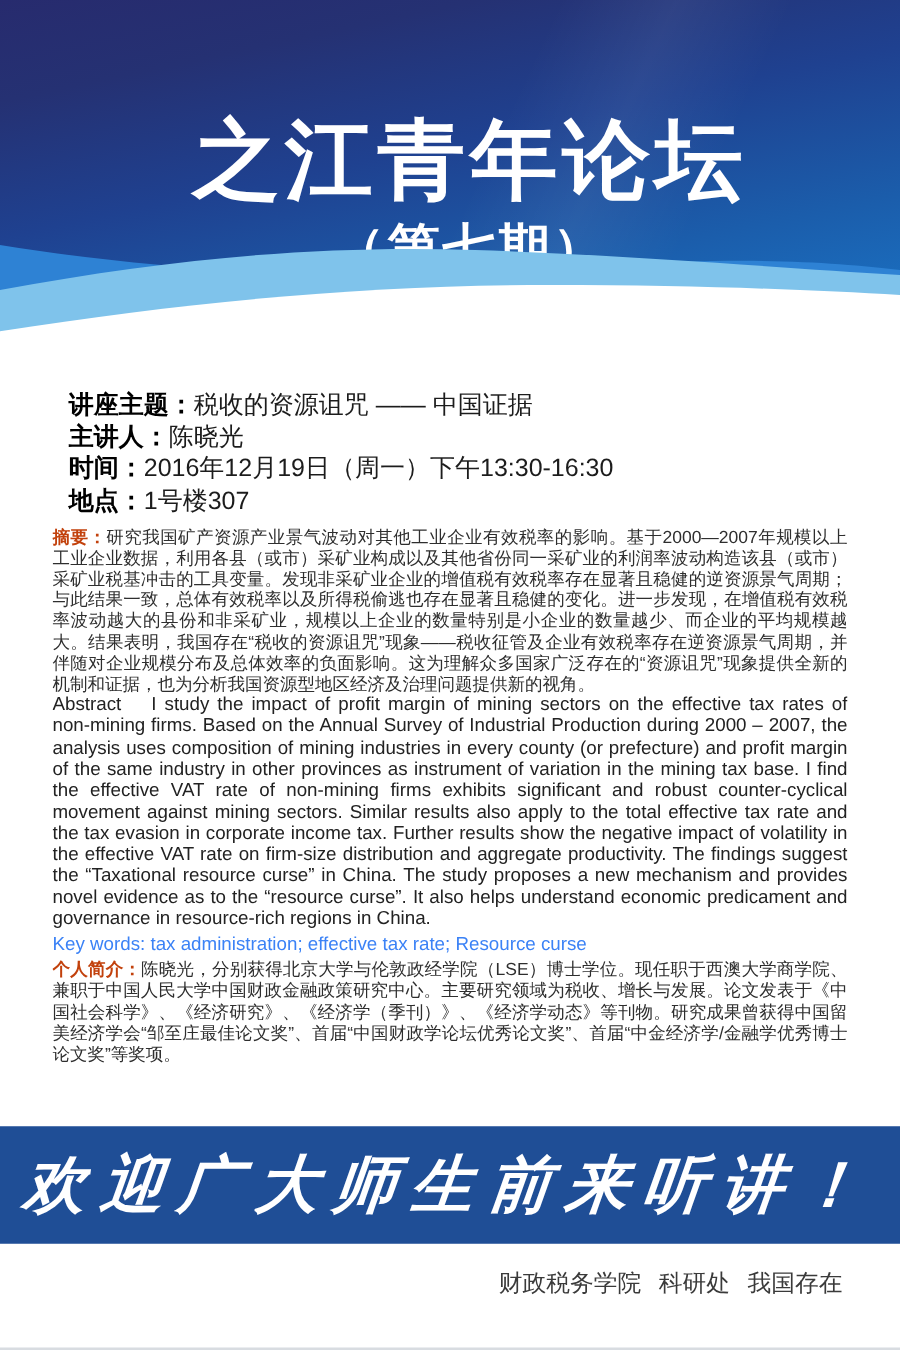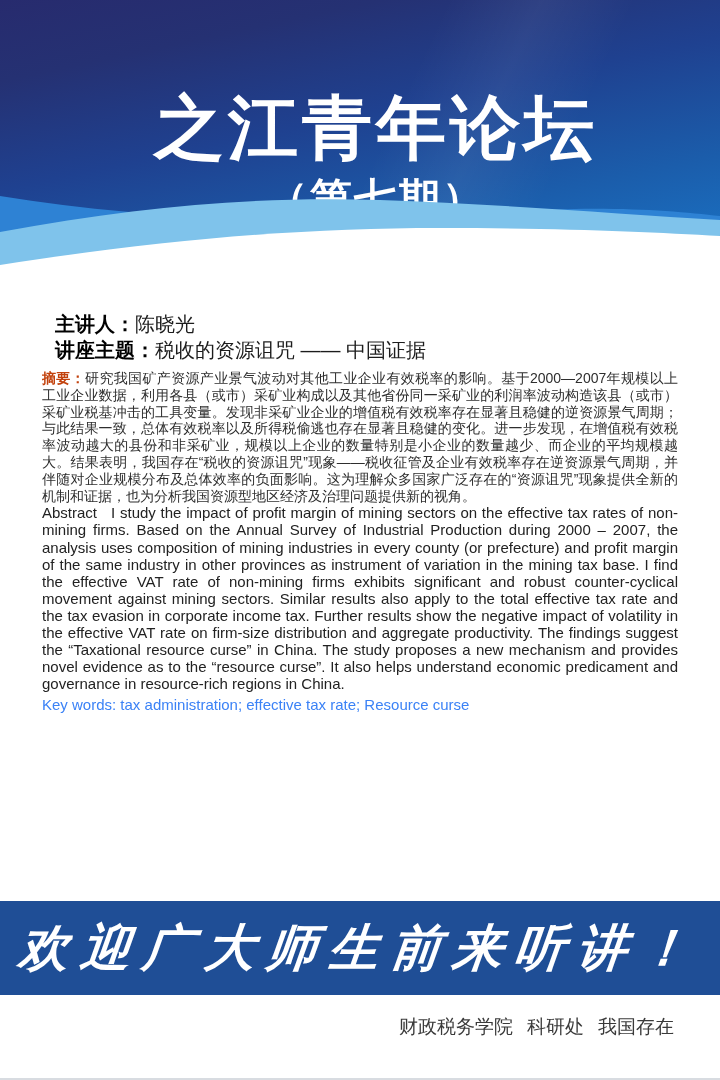--- a/index.html
+++ b/index.html
@@ -33,21 +33,21 @@
     overflow:hidden;
   }
   .info-block{padding-left:13px;margin-bottom:7px;}
   .info-line{font-size:20px;line-height:25.5px;color:#1c1c1c;}
   .info-label{font-weight:700;color:#000;}
   .para-cn{font-size:14px;line-height:16.8px;text-align:justify;margin:0;}
   .cn-label{font-weight:700;color:#c2410c;}
   .kw-cn{font-size:14px;line-height:17px;margin:0;}
   .en-title{font-size:15px;line-height:17px;margin:0;color:#222;}
   .para-en{font-size:15px;line-height:17.1px;text-align:justify;margin:0;color:#222;}
-  .en-label{margin-right:14px;}
+  .en-label{margin-right:24px;}
   .kw-en{font-size:15px;line-height:17px;margin:4px 0 3px 0;color:#3b82f6;}
   .bio{font-size:14px;line-height:16.9px;text-align:justify;margin:0;}
   
   .banner{
     position:absolute;top:901px;left:0;width:720px;height:94px;
     background:#1f4e96;display:flex;align-items:center;justify-content:center;
   }
   .banner-text{
     color:#ffffff;font-size:50px;font-weight:700;font-style:italic;
     letter-spacing:12px;transform:skewX(-6deg);white-space:nowrap;
@@ -73,35 +73,42 @@
       <path d="M0,26 C160,52 340,56 480,44 C590,34 670,40 720,46 L720,130 L0,130 Z" fill="#2e82d4"></path>
       <path d="M0,62 C140,36 260,26 380,30 C500,34 620,44 720,50 L720,130 L0,130 Z" fill="#7fc3eb"></path>
       <path d="M0,95 C160,70 300,58 440,58 C560,58 650,62 720,66 L720,130 L0,130 Z" fill="#ffffff"></path>
     </svg>
   </div>
 
   <div class="content">
 
     <div class="info-block">
       <div class="info-line">
+        <span class="info-label">讲座主题：</span><span>税收的资源诅咒 —— 中国证据</span>
+      </div>
+      <div class="info-line">
         <span class="info-label">主讲人：</span><span>陈晓光</span>
       </div>
       <div class="info-line">
-        <span class="info-label">讲座主题：</span><span>税收的资源诅咒 —— 中国证据</span>
+        <span class="info-label">时间：</span><span>2016年12月19日（周一）下午13:30-16:30</span>
+      </div>
+      <div class="info-line">
+        <span class="info-label">地点：</span><span>1号楼307</span>
       </div>
     </div>
 
     <p class="para-cn"><span class="cn-label">摘要：</span><span>研究我国矿产资源产业景气波动对其他工业企业有效税率的影响。基于2000—2007年规模以上工业企业数据，利用各县（或市）采矿业构成以及其他省份同一采矿业的利润率波动构造该县（或市）采矿业税基冲击的工具变量。发现非采矿业企业的增值税有效税率存在显著且稳健的逆资源景气周期；与此结果一致，总体有效税率以及所得税偷逃也存在显著且稳健的变化。进一步发现，在增值税有效税率波动越大的县份和非采矿业，规模以上企业的数量特别是小企业的数量越少、而企业的平均规模越大。结果表明，我国存在“税收的资源诅咒”现象——税收征管及企业有效税率存在逆资源景气周期，并伴随对企业规模分布及总体效率的负面影响。这为理解众多国家广泛存在的“资源诅咒”现象提供全新的机制和证据，也为分析我国资源型地区经济及治理问题提供新的视角。</span></p>
 
 
 
     <p class="para-en"><span class="en-label">Abstract</span><span>I study the impact of profit margin of mining sectors on the effective tax rates of non-mining firms. Based on the Annual Survey of Industrial Production during 2000 – 2007, the analysis uses composition of mining industries in every county (or prefecture) and profit margin of the same industry in other provinces as instrument of variation in the mining tax base. I find the effective VAT rate of non-mining firms exhibits significant and robust counter-cyclical movement against mining sectors. Similar results also apply to the total effective tax rate and the tax evasion in corporate income tax. Further results show the negative impact of volatility in the effective VAT rate on firm-size distribution and aggregate productivity. The findings suggest the “Taxational resource curse” in China. The study proposes a new mechanism and provides novel evidence as to the “resource curse”. It also helps understand economic predicament and governance in resource-rich regions in China.</span></p>
 
     <p class="kw-en">Key words: tax administration; effective tax rate; Resource curse</p>
 
+    <p class="bio"><span class="cn-label">个人简介：</span><span>陈晓光，分别获得北京大学与伦敦政经学院（LSE）博士学位。现任职于西澳大学商学院、兼职于中国人民大学中国财政金融政策研究中心。主要研究领域为税收、增长与发展。论文发表于《中国社会科学》、《经济研究》、《经济学（季刊）》、《经济学动态》等刊物。研究成果曾获得中国留美经济学会“邹至庄最佳论文奖”、首届“中国财政学论坛优秀论文奖”、首届“中金经济学/金融学优秀博士论文奖”等奖项。</span></p>
 
   </div>
 
   <div class="banner">
     <span class="banner-text">欢迎广大师生前来听讲！</span>
   </div>
 
   <div class="orgs">
     <span>财政税务学院</span>
     <span>科研处</span>

